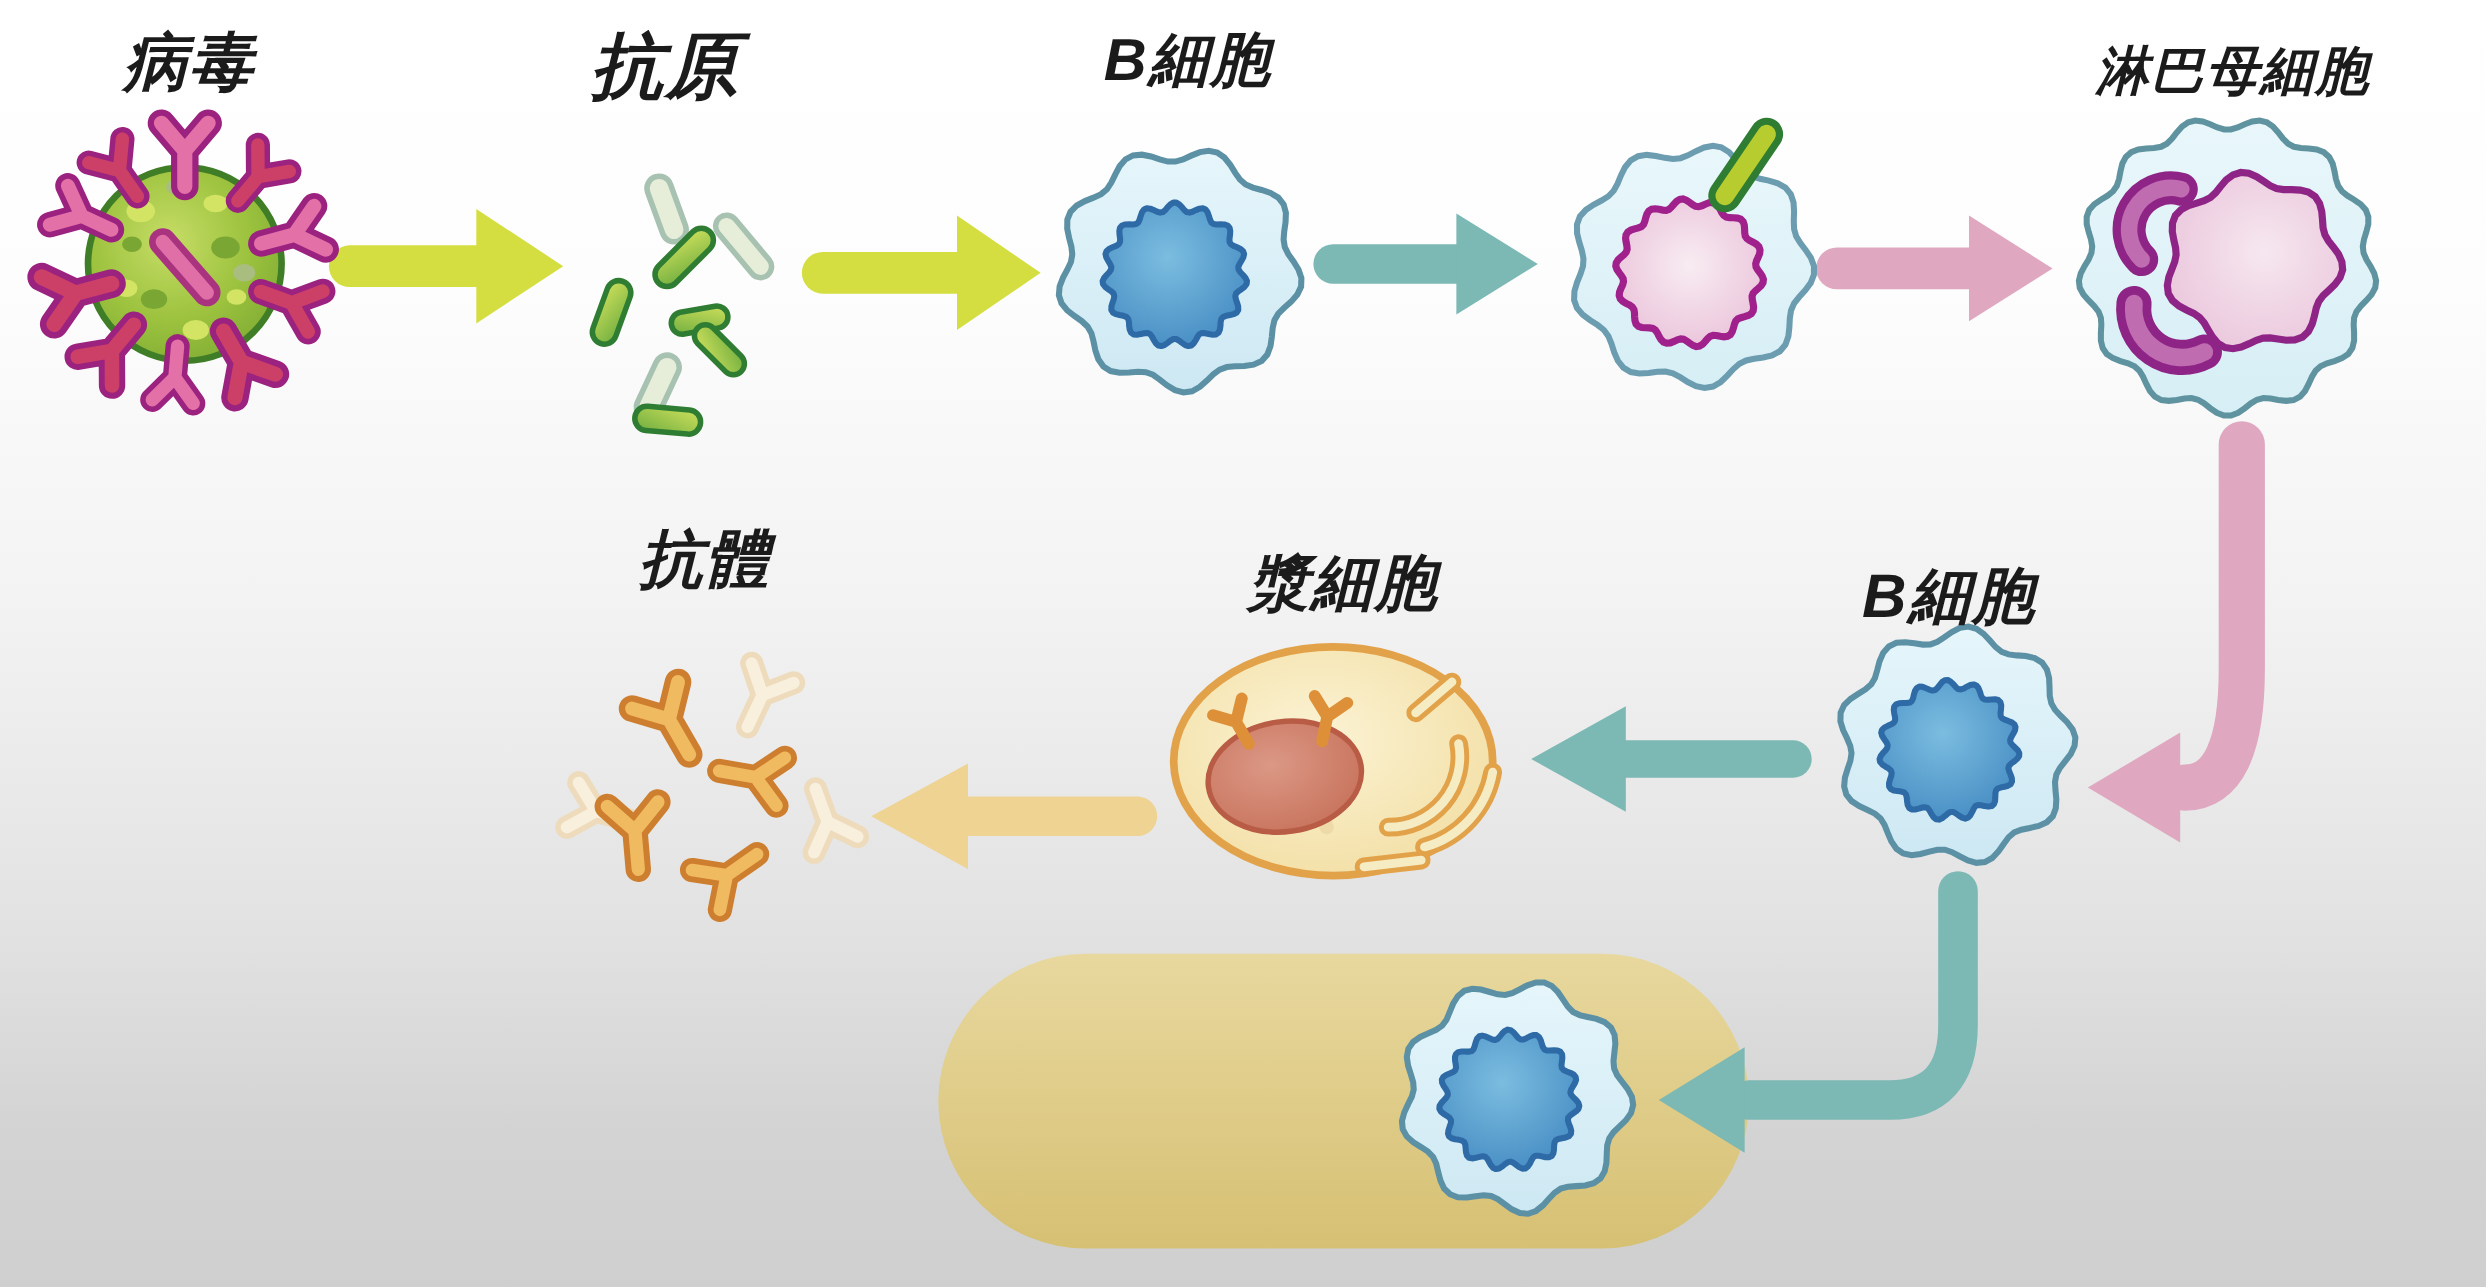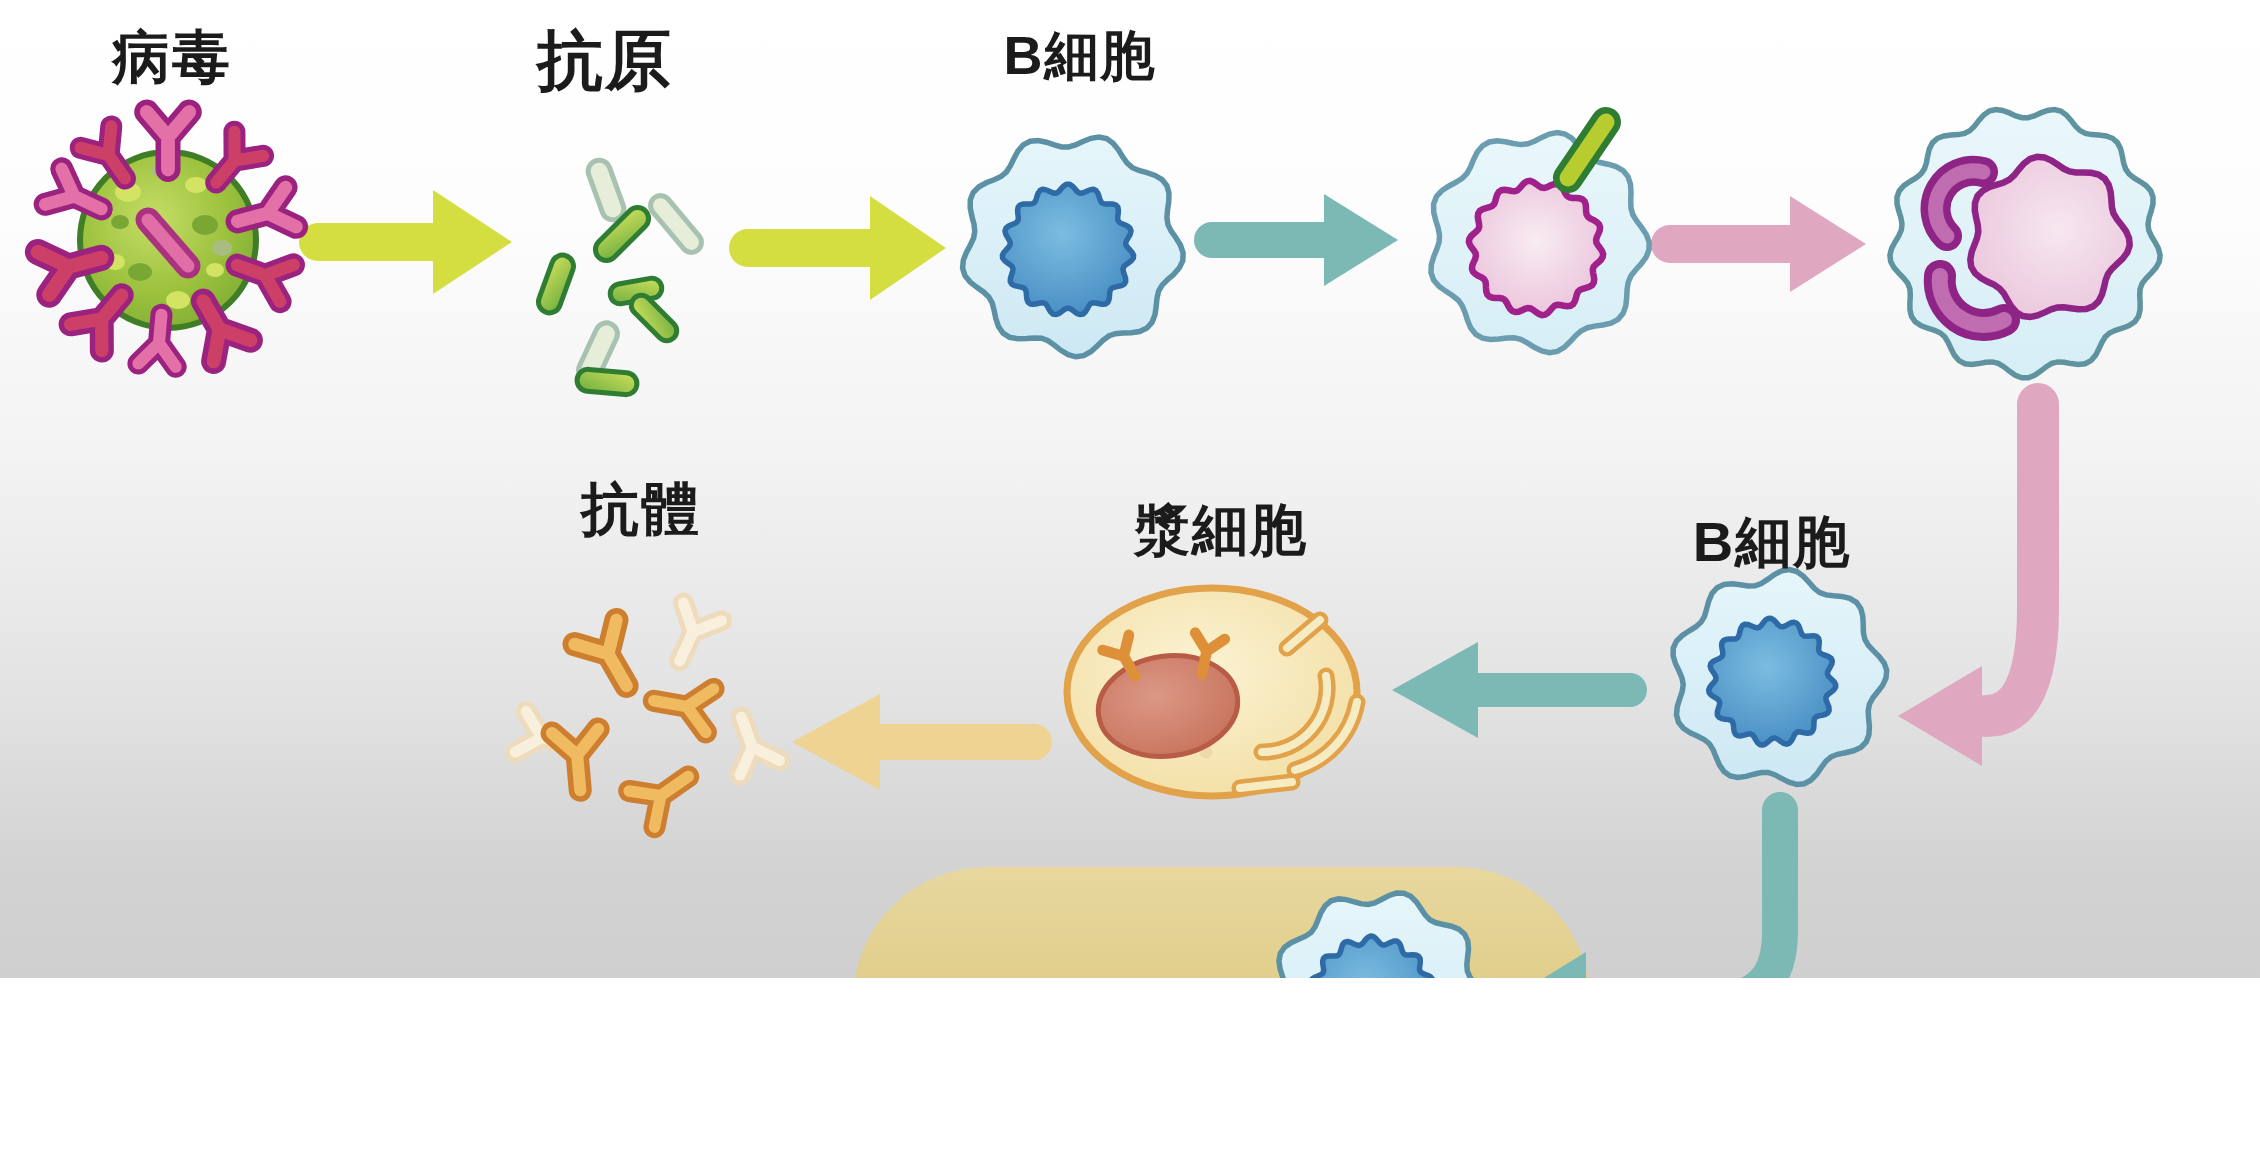--- a/index.html
+++ b/index.html
@@ -1,18 +1,18 @@
 <!DOCTYPE html>
 <html style="--arrow-green: #d5de40; --arrow-teal: #7cb8b4; --arrow-pink: #dfa8c0; --arrow-tan: #eed392; --cell-blue-stroke: #5b90a5; --magenta: #a0218c; --label-text: #1b1b1b;"><head>
 <meta charset="utf-8">
 <style>
   html,body{margin:0;padding:0;}
   body{width:2260px;height:1170px;font-family:"Liberation Sans","DejaVu Sans",sans-serif;}
-  .stage{position:relative;width:2260px;height:978px;overflow:hidden;
-    background:linear-gradient(180deg,#ffffff 0%,#fdfdfd 22%,#f2f2f2 48%,#e2e2e2 72%,#d3d3d3 88%,#cfcfcf 100%);}
+  .stage{position:relative;width:2260px;height:1170px;overflow:hidden;
+    background:linear-gradient(180deg,#ffffff 0%,#fdfdfd 22%,#f2f2f2 48%,#e2e2e2 72%,#d3d3d3 88%,#cfcfcf 100%);font-style:italic;}
   svg.scene{position:absolute;left:0;top:0;}
   .lbl{position:absolute;transform:translate(-50%,-50%);white-space:nowrap;
     font-weight:700;color:var(--label-text,#1b1b1b);letter-spacing:2px;line-height:1;}
   
   .c-green .shaft{stroke:var(--arrow-green);}   .c-green .head{fill:var(--arrow-green);}
   .c-teal  .shaft{stroke:var(--arrow-teal);}    .c-teal  .head{fill:var(--arrow-teal);}
   .c-pink  .shaft{stroke:var(--arrow-pink);}    .c-pink  .head{fill:var(--arrow-pink);}
   .c-tan   .shaft{stroke:var(--arrow-tan);}     .c-tan   .head{fill:var(--arrow-tan);}
   .shaft{fill:none;stroke-linecap:round;}
   .jarrow{fill:none;stroke-linecap:round;}
@@ -304,16 +304,17 @@
 
     <g>
       <path class="cell-body" d="M1483.5 997.0L1484.7 1004.5L1482.8 1011.7L1478.2 1018.3L1472.3 1024.0L1466.8 1029.3L1463.0 1034.8L1461.1 1041.2L1460.7 1048.7L1460.4 1056.9L1458.8 1064.8L1455.0 1071.3L1448.8 1075.6L1441.1 1077.7L1432.9 1078.3L1425.3 1078.9L1418.8 1080.6L1413.3 1084.3L1408.1 1089.8L1402.6 1095.9L1396.3 1100.9L1389.2 1103.4L1381.7 1102.8L1374.4 1099.4L1367.7 1094.6L1361.6 1090.1L1355.5 1087.2L1348.9 1086.6L1341.5 1087.5L1333.3 1088.6L1325.3 1088.4L1318.2 1085.7L1312.8 1080.4L1309.5 1073.1L1307.4 1065.2L1305.6 1057.8L1302.8 1051.7L1298.1 1046.9L1291.9 1042.8L1284.9 1038.4L1278.9 1033.1L1275.2 1026.5L1274.5 1019.0L1276.6 1011.3L1280.1 1003.8L1283.5 997.0L1285.2 990.5L1284.7 983.9L1282.6 976.7L1280.1 968.9L1278.9 960.9L1280.3 953.5L1284.6 947.3L1291.1 942.7L1298.6 939.3L1305.6 936.2L1311.1 932.4L1315.0 927.0L1317.9 920.1L1321.0 912.5L1325.3 905.6L1331.1 900.8L1338.4 898.9L1346.3 899.6L1354.3 901.8L1361.6 903.9L1368.3 904.5L1374.7 902.9L1381.4 899.5L1388.6 895.7L1396.3 893.1L1403.9 893.2L1410.7 896.3L1416.4 902.0L1421.0 908.8L1425.3 915.1L1430.0 919.9L1436.0 922.8L1443.3 924.5L1451.3 926.2L1458.8 929.2L1464.6 934.1L1467.8 940.9L1468.5 948.9L1467.6 957.1L1466.8 964.7L1467.4 971.4L1470.1 977.4L1474.6 983.4L1479.6 989.9L1483.5 997.0Z"></path>
       <path class="cell-nucleus" d="M1432.8 1000.0L1434.9 1002.6L1435.7 1005.4L1435.0 1008.0L1432.8 1010.3L1429.9 1012.3L1427.3 1014.2L1425.6 1016.2L1425.4 1018.6L1426.2 1021.5L1427.5 1024.7L1428.4 1028.0L1428.1 1030.8L1426.3 1032.9L1423.4 1034.1L1419.9 1034.8L1416.7 1035.4L1414.4 1036.6L1413.2 1038.7L1412.8 1041.7L1412.7 1045.2L1412.1 1048.5L1410.7 1051.0L1408.2 1052.1L1405.0 1052.1L1401.6 1051.3L1398.4 1050.6L1395.9 1050.7L1393.9 1052.1L1392.3 1054.7L1390.8 1057.8L1388.9 1060.6L1386.6 1062.3L1383.9 1062.4L1381.0 1061.0L1378.2 1058.9L1375.6 1056.9L1373.2 1056.0L1370.8 1056.5L1368.3 1058.2L1365.6 1060.5L1362.8 1062.3L1360.0 1062.8L1357.5 1061.8L1355.4 1059.4L1353.7 1056.3L1352.1 1053.5L1350.3 1051.6L1347.9 1051.1L1345.0 1051.7L1341.6 1052.6L1338.3 1053.1L1335.5 1052.5L1333.6 1050.6L1332.7 1047.5L1332.4 1044.0L1332.1 1040.8L1331.2 1038.4L1329.2 1036.9L1326.3 1036.2L1322.8 1035.7L1319.6 1034.8L1317.3 1033.1L1316.4 1030.6L1316.8 1027.4L1317.9 1024.1L1319.0 1021.0L1319.1 1018.4L1317.9 1016.3L1315.5 1014.5L1312.5 1012.6L1309.9 1010.5L1308.5 1008.0L1308.7 1005.3L1310.4 1002.6L1312.8 1000.0L1315.0 997.6L1316.2 995.3L1315.9 992.9L1314.5 990.3L1312.5 987.4L1311.0 984.3L1310.8 981.5L1312.0 979.1L1314.7 977.3L1317.9 975.9L1320.9 974.6L1322.9 973.0L1323.7 970.7L1323.4 967.7L1322.8 964.3L1322.7 960.9L1323.6 958.2L1325.7 956.5L1328.9 955.9L1332.4 956.0L1335.6 956.0L1338.1 955.4L1339.7 953.6L1340.7 950.7L1341.6 947.4L1342.8 944.2L1344.8 942.1L1347.4 941.5L1350.5 942.2L1353.7 943.7L1356.7 945.0L1359.2 945.5L1361.4 944.5L1363.5 942.3L1365.6 939.5L1368.0 937.2L1370.7 936.0L1373.3 936.5L1375.9 938.5L1378.2 941.1L1380.3 943.6L1382.5 945.0L1384.9 945.0L1387.7 943.8L1390.8 942.2L1393.9 941.0L1396.8 941.0L1399.0 942.6L1400.6 945.4L1401.6 948.7L1402.6 951.8L1404.0 954.0L1406.2 955.0L1409.2 955.0L1412.7 954.8L1416.0 955.0L1418.6 956.2L1420.1 958.5L1420.3 961.7L1419.9 965.2L1419.5 968.4L1419.9 971.0L1421.5 972.8L1424.3 974.1L1427.5 975.3L1430.5 976.8L1432.4 979.0L1432.8 981.7L1431.7 984.7L1429.9 987.7L1428.3 990.5L1427.6 993.0L1428.3 995.3L1430.3 997.6L1432.8 1000.0Z"></path>
     </g>
   </svg>
 
   <div class="lbl" style="left:172px;top:57px;font-size:58px">病毒</div>
   <div class="lbl" style="left:605px;top:60px;font-size:66px">抗原</div>
   <div class="lbl" style="left:1080px;top:55px;font-size:54px">B細胞</div>
+  <div class="lbl" style="left:2030px;top:66px;font-size:48px">淋巴母細胞</div>
   <div class="lbl" style="left:641px;top:509px;font-size:58px">抗體</div>
   <div class="lbl" style="left:1221px;top:530px;font-size:56px">漿細胞</div>
   <div class="lbl" style="left:1772px;top:542px;font-size:56px">B細胞</div>
 </div>
 
 </body></html>

